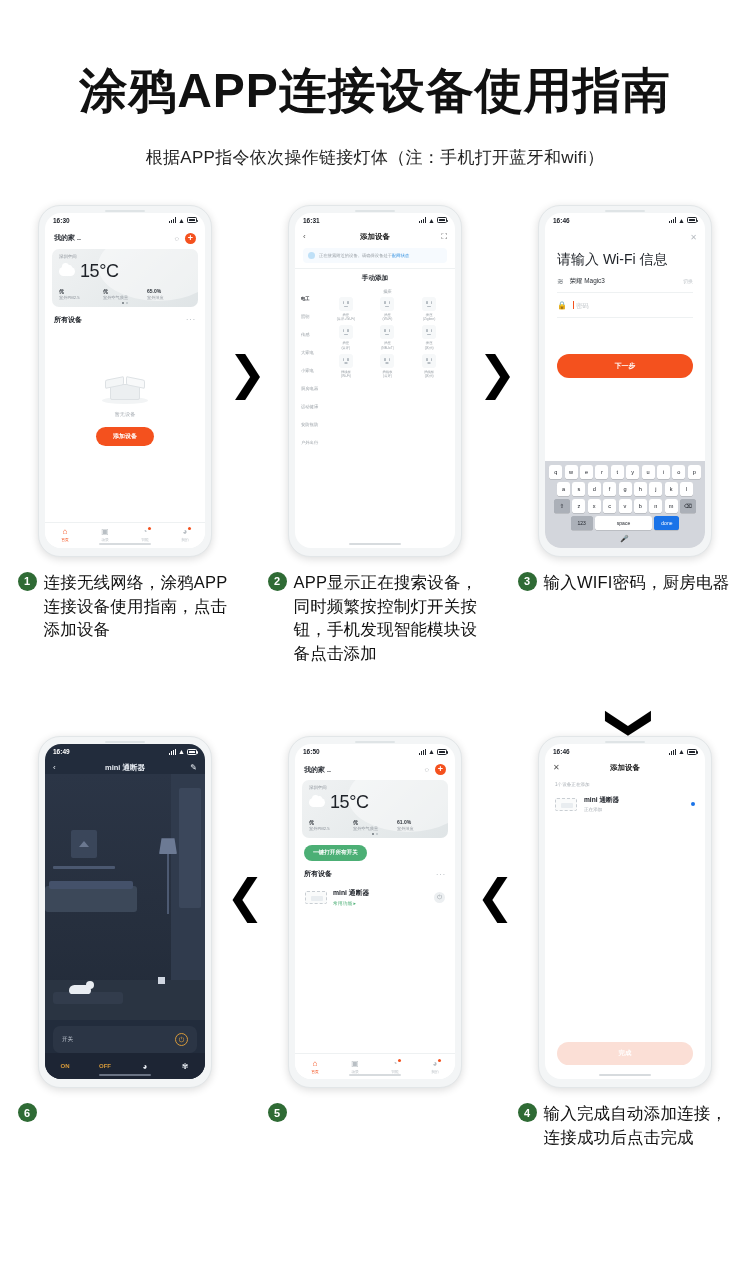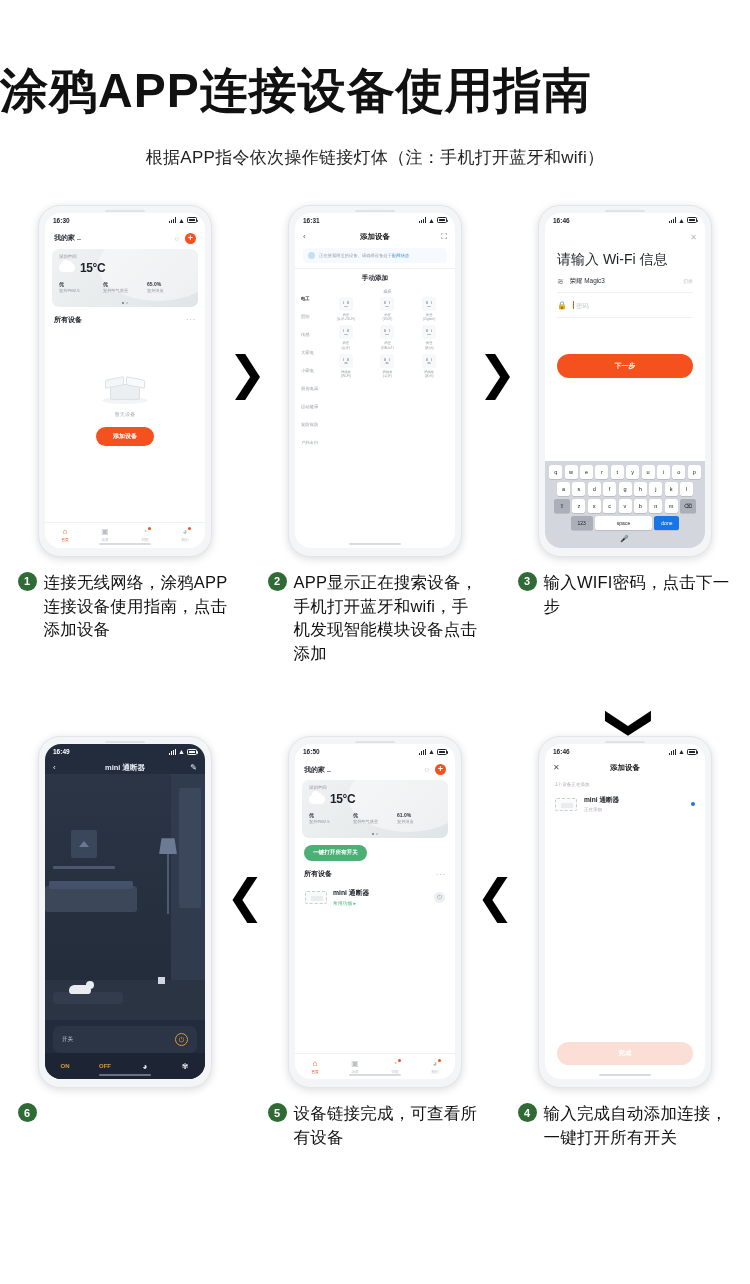--- a/index.html
+++ b/index.html
@@ -6,21 +6,21 @@
   html, body {
     width: 750px; height: 1284px;
     background: #ffffff;
     font-family: "Liberation Sans", "DejaVu Sans", sans-serif;
     overflow: hidden;
   }
   .page { position: relative; width: 750px; height: 1284px; }
 
   
   .title {
-    text-align: left;
+    text-align: center;
     font-size: 48px;
     font-weight: 700;
     letter-spacing: 1px;
     color: #111;
     padding-top: 62px;
     line-height: 1.2;
   }
   .subtitle {
     text-align: center;
     font-size: 17px;
@@ -122,21 +122,21 @@
   }
   .weather::after{
     content:''; position:absolute; right:-20px; top:-18px; width:120px; height:70px;
     border-radius:50%; background:rgba(255,255,255,.45);
   }
   .w-sub { font-size: 4.4px; color:#8d939a; }
   .w-mid { display:flex; align-items:center; gap:5px; margin-top:2px; position:relative; z-index:2;}
   .cloud { width:16px; height:9px; background:#fff; border-radius:9px; position:relative; }
   .cloud::before{content:'';position:absolute;left:2.5px;top:-3.5px;width:7px;height:7px;background:#fff;border-radius:50%;}
   .cloud::after{content:'';position:absolute;left:8px;top:-2px;width:5px;height:5px;background:#fff;border-radius:50%;}
-  .temp { font-size: 12px; font-weight: 700; color:#1d2127; letter-spacing:-.4px;}
+  .temp { font-size: 18px; font-weight: 400; color:#1d2127; letter-spacing:-.4px;}
   .w-stats { display:flex; margin-top:6px; position:relative; z-index:2;}
   .w-stat { width:33.33%; }
   .w-stat .v { font-size: 5px; font-weight:700; color:#2d3239; }
   .w-stat .l { font-size: 4.2px; color:#8d939a; margin-top:1px; }
   .dots { position:absolute; bottom:3px; left:50%; transform:translateX(-50%); display:flex; gap:2px; z-index:3;}
   .dots i { width:2px;height:2px;border-radius:50%;background:#b9c0c5;}
   .dots i.on{background:#6d747b;}
 
   
   .chip {
@@ -530,21 +530,21 @@
                     </span>
                   </div>
               </div>
             </div>
           </div>
           <div class="homeindicator"></div>
         </div>
       </div>
       <div class="caption">
         <div class="badge">2</div>
-        <div class="ctext">APP显示正在搜索设备，手机打开蓝牙和wifi，手机发现智能模块设备点击添加</div>
+        <div class="ctext">APP显示正在搜索设备，同时频繁按控制灯开关按钮，手机发现智能模块设备点击添加</div>
       </div>
     </div>
 
     <div class="arrow-col">
       <div class="chev" style="left:-22px; top:145px; font-size:46px;">❯</div>
     </div>
 
     <div class="cell">
       <div class="phone">
         <div class="speaker"></div>
@@ -619,21 +619,21 @@
               </div>
               <div class="kbbot">
                 <span class="mic">🎤</span>
               </div>
             </div>
           </div>
         </div>
       </div>
       <div class="caption">
         <div class="badge">3</div>
-        <div class="ctext">输入WIFI密码，点击下一步</div>
+        <div class="ctext">输入WIFI密码，厨房电器</div>
       </div>
     </div>
   </div>
 
   <div class="chev" style="position:absolute; right:98px; top:700px; font-size:46px; transform: rotate(90deg);">❯</div>
 
   <div class="row row2" style="margin-top:70px;">
 
     <div class="cell">
       <div class="phone">
@@ -776,21 +776,20 @@
               <span class="dot"></span>
               <span class="ti">◕</span>
               <span class="tl">我的</span>
             </div>
           </div>
           <div class="homeindicator"></div>
         </div>
       </div>
       <div class="caption">
         <div class="badge">5</div>
-        <div class="ctext">设备链接完成，可查看所有设备</div>
       </div>
     </div>
 
     <div class="arrow-col">
       <div class="chev" style="left:-24px; top:145px; font-size:46px; transform:rotate(180deg);">❯</div>
     </div>
 
     <div class="cell">
       <div class="phone">
         <div class="speaker"></div>
@@ -823,18 +822,18 @@
               <span class="s2" style="display:block">正在添加</span>
             </span>
             <span class="spin"></span>
           </div>
           <div class="done-btn">完成</div>
           <div class="homeindicator"></div>
         </div>
       </div>
       <div class="caption">
         <div class="badge">4</div>
-        <div class="ctext">输入完成自动添加连接，一键打开所有开关</div>
+        <div class="ctext">输入完成自动添加连接，连接成功后点击完成</div>
       </div>
     </div>
   </div>
 
 </div>
 
 </body></html>

